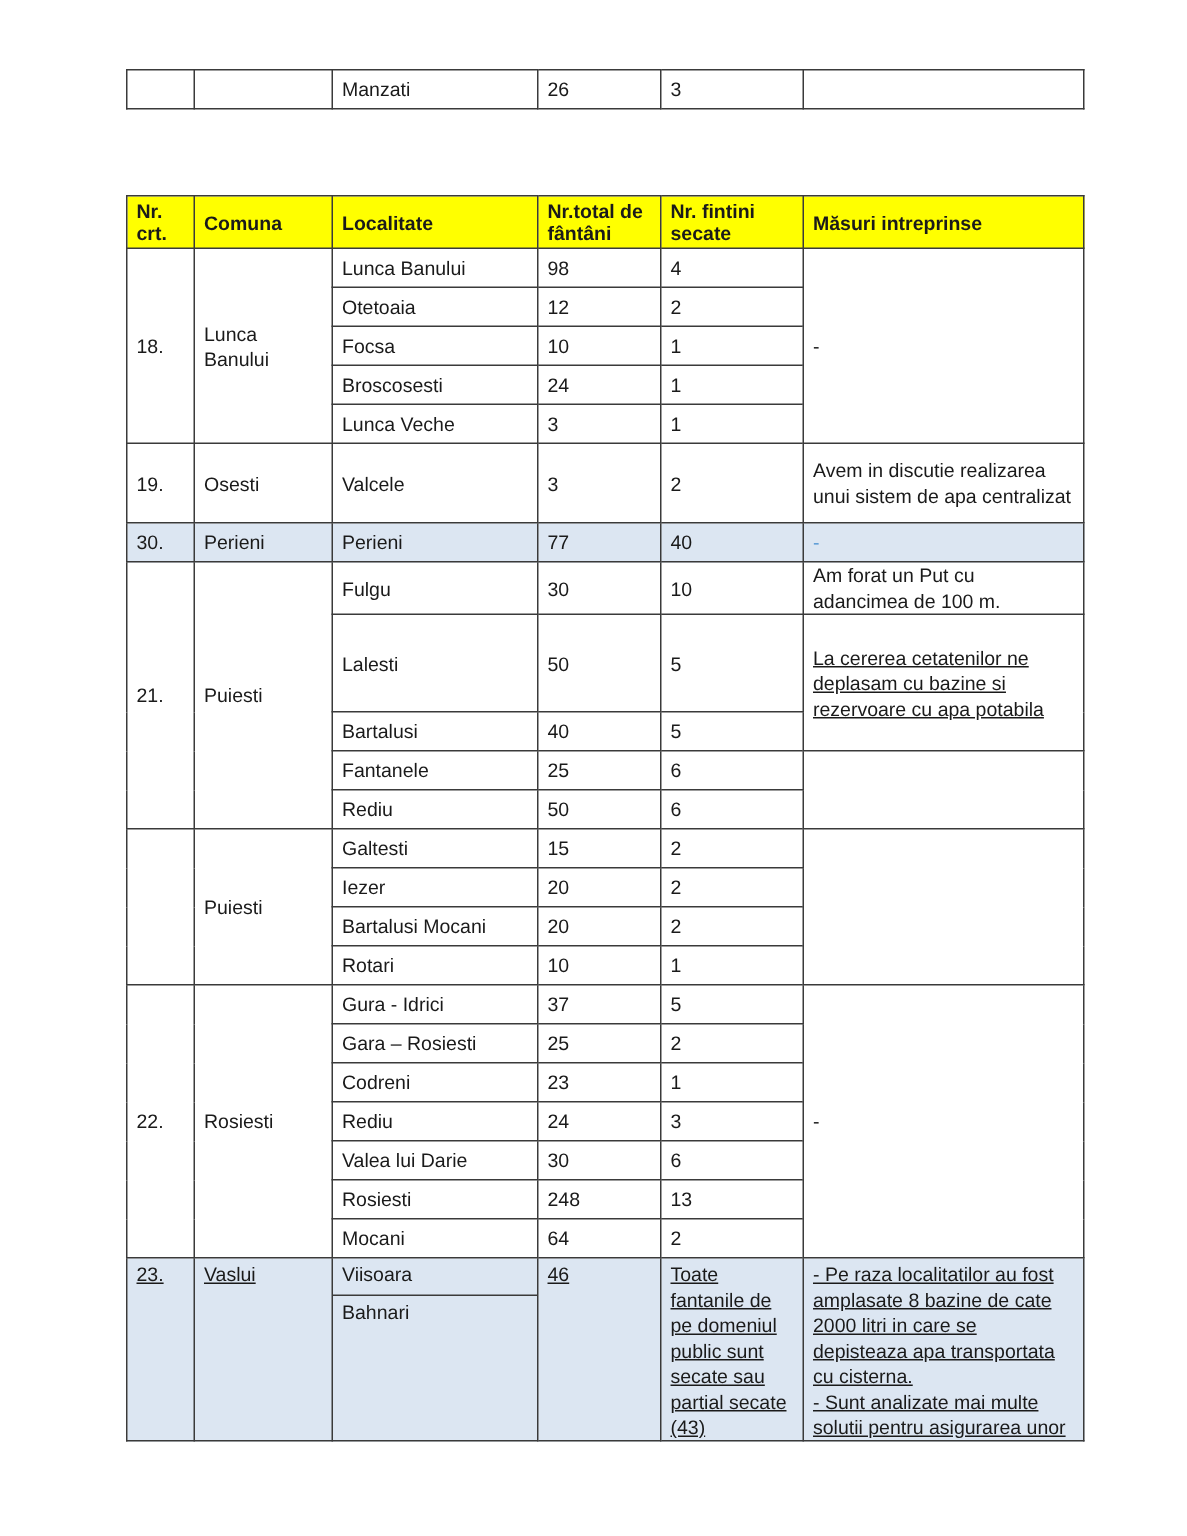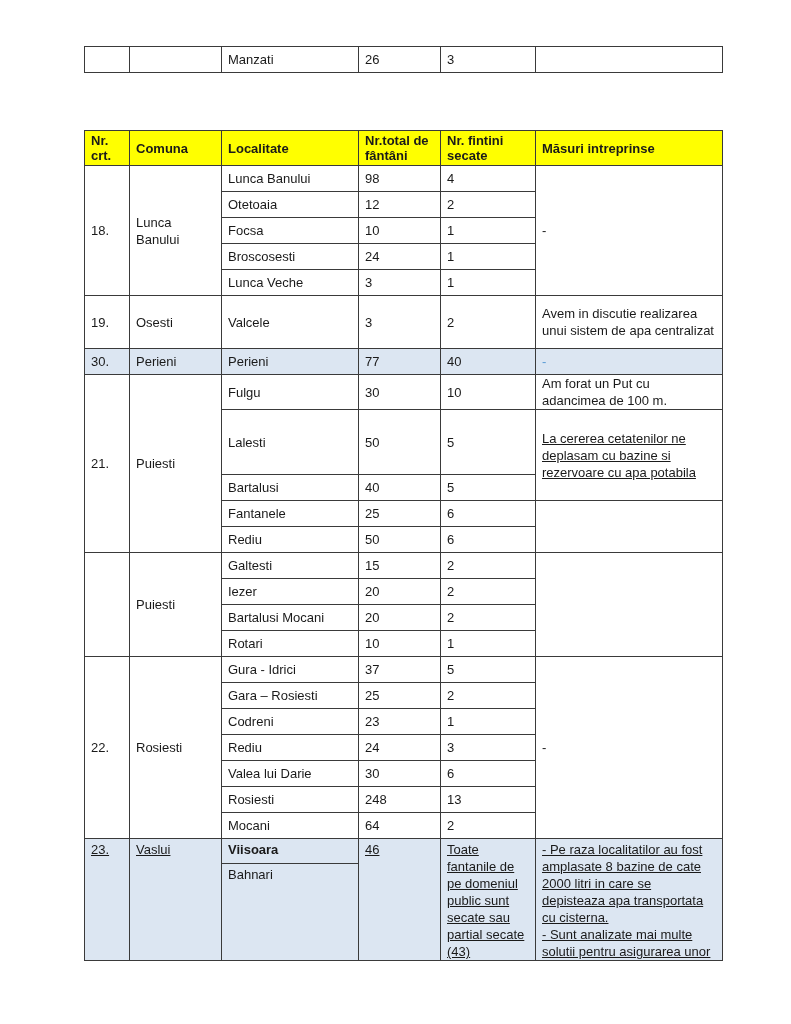--- a/index.html
+++ b/index.html
@@ -14,21 +14,21 @@
   .top-table td { height: 25px; }
   .main-table { top: 130px; }
   .main-table th { background: #ffff00; font-weight: bold; height: 34px; text-align: left; }
   .main-table th.num { text-align: left; }
   .main-table td { height: 25px; }
   .blue td { background: #dce6f2; }
   .dash-blue { color: #5b9bd5; }
   .top { vertical-align: top; padding-top: 2px; text-decoration: underline; }
   .inner-split { padding: 0; vertical-align: top; }
   .inner-split div { padding: 2px 6px; line-height: 17px; }
-  .inner-split div.first { border-bottom: 1px solid #3a3a3a; height: 20px; font-weight: bold; }
+  .inner-split div.first { border-bottom: 1px solid #3a3a3a; height: 20px; }
 </style>
 </head>
 <body>
 
 <table class="top-table">
   <colgroup>
       <col class="c1">
       <col class="c2">
       <col class="c3">
       <col class="c4">

